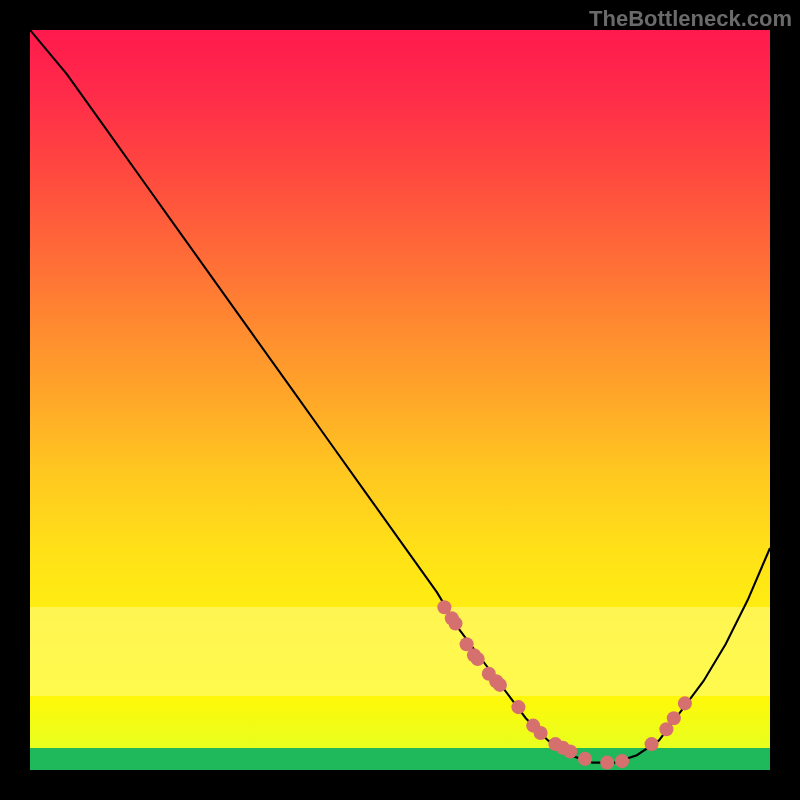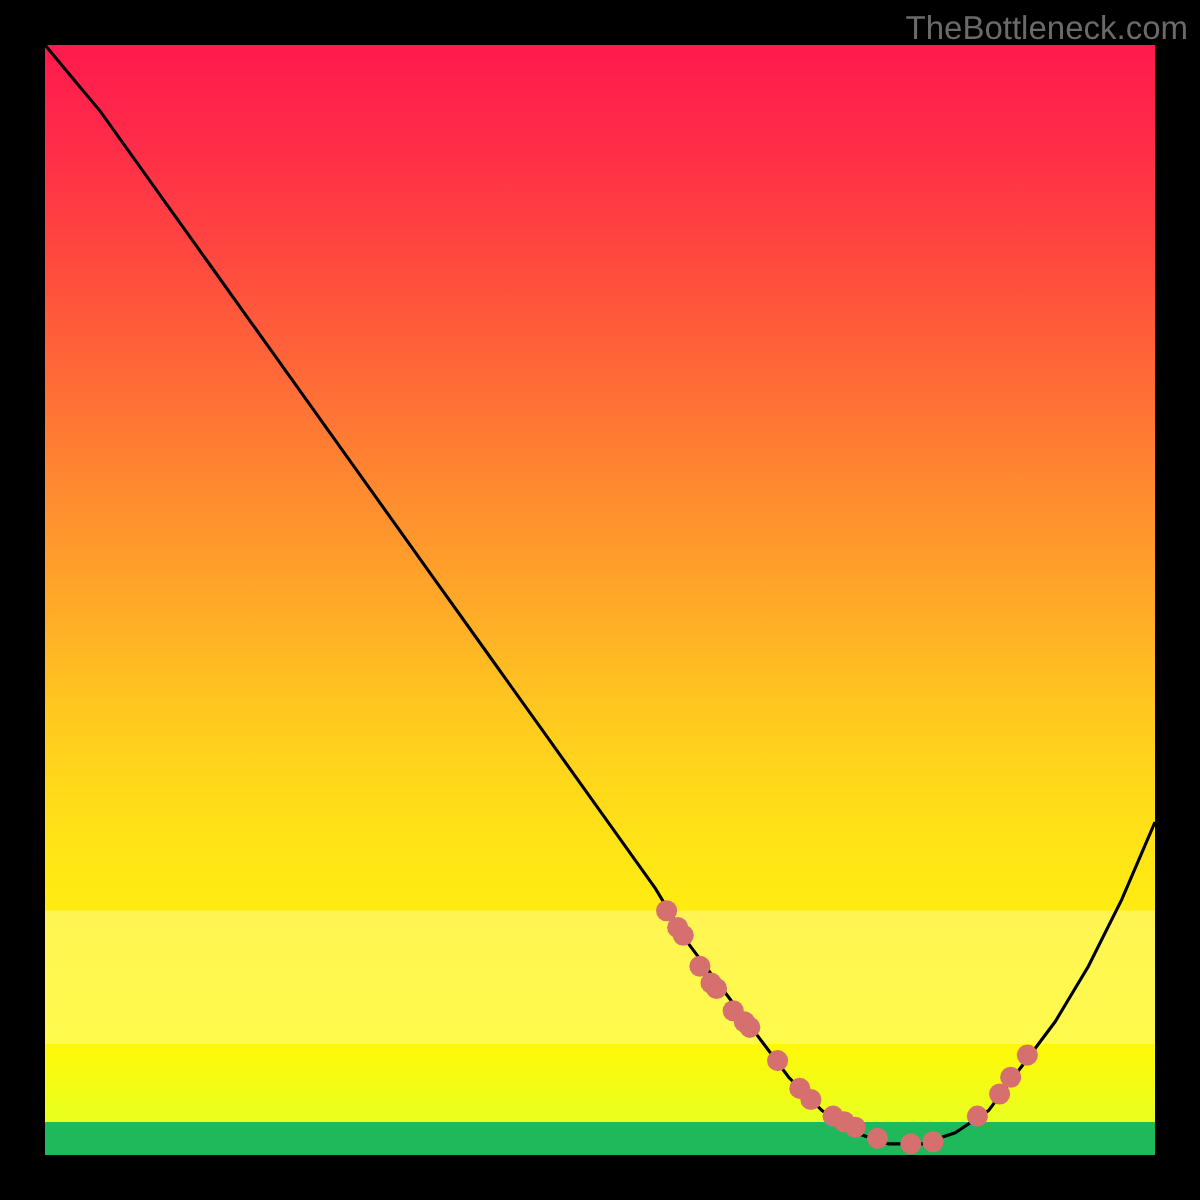--- a/index.html
+++ b/index.html
@@ -1,17 +1,17 @@
 <!DOCTYPE html>
 <html><head>
 <meta charset="utf-8">
 <style>
   * { margin: 0; padding: 0; box-sizing: border-box; }
   body { width: 800px; height: 800px; background: #000; position: relative; font-family: Arial, sans-serif; }
-  .watermark { position: absolute; top: 6px; right: 8px; color: #6a6a6a; font-size: 22px; font-weight: 400; }
+  .watermark { position: absolute; top: 6px; right: 8px; color: #6a6a6a; font-size: 22px; font-weight: 700; }
   .plot-area { position: absolute; top: 30px; left: 30px; width: 740px; height: 740px; }
   .gradient-bg { position: absolute; inset: 0; }
   .gradient-main { position: absolute; inset: 0; background: linear-gradient(to bottom,
     #ff1a4d 0%,
     #ff2a4a 8%,
     #ff4540 18%,
     #ff6a38 30%,
     #ff8a30 40%,
     #ffa828 50%,
     #ffc820 60%,

